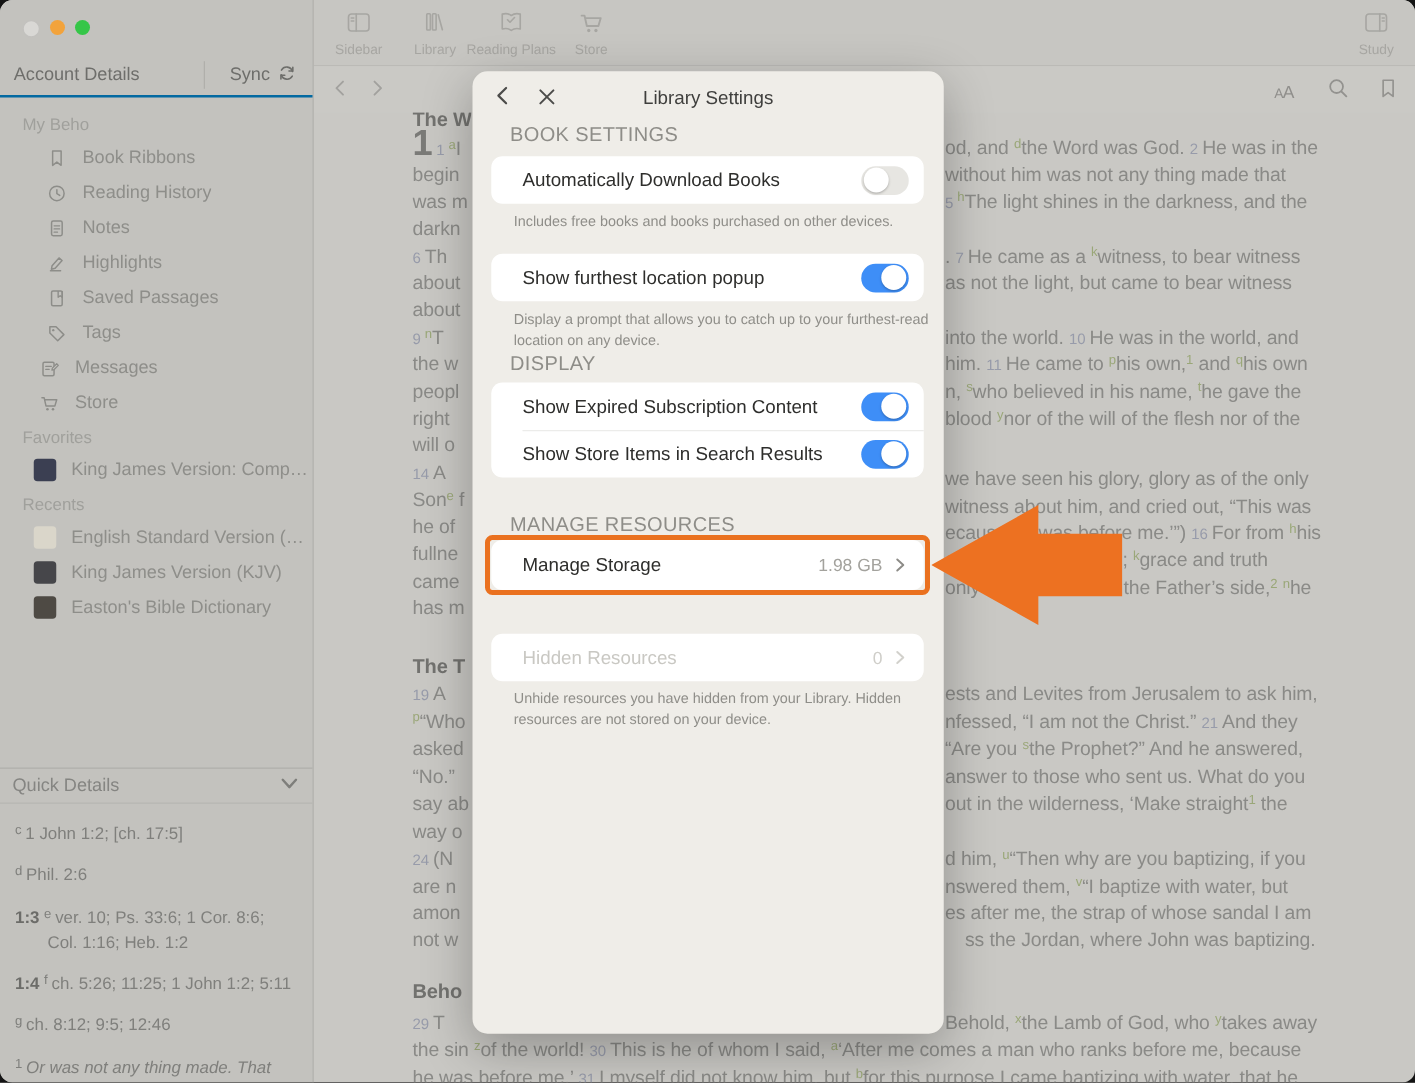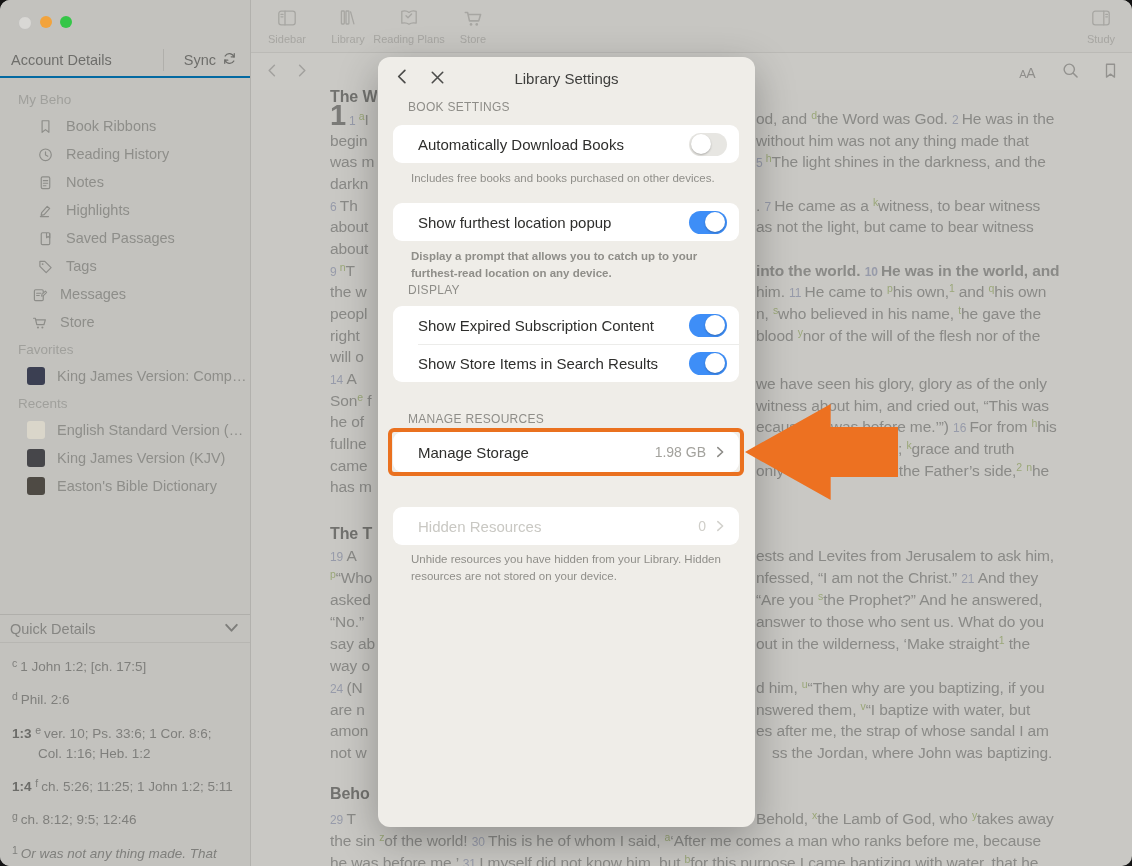--- a/index.html
+++ b/index.html
@@ -54,21 +54,21 @@
   .xr{color:#9aa778;font-size:10.5px;position:relative;top:-5px;}
   .chnum{font-size:29px;font-weight:bold;color:#7b7b78;line-height:22px;margin-right:3px;}
 
   
   .modal{position:absolute;left:378px;top:57px;width:377px;height:770px;background:#efede8;border-radius:12px;box-shadow:0 12px 40px rgba(0,0,0,.28);z-index:5;}
   .m-btn{position:absolute;top:10px;background:none;border:none;color:#4c4c4a;padding:0;cursor:pointer;}
   .m-btn svg{width:19px;height:19px;}
   .m-back{left:15px;}
   .m-close{left:50px;top:11px;}
   .m-title{position:absolute;top:13px;left:0;width:100%;text-align:center;font-size:15px;color:#3f3f3d;}
-  .m-sec{position:absolute;left:30px;font-size:12px;color:#8e8d88;letter-spacing:.3px;}
+  .m-sec{position:absolute;left:30px;font-size:16px;color:#8e8d88;letter-spacing:.3px;}
   .card{position:absolute;left:15px;width:346px;background:#fff;border-radius:9px;}
   .crow{position:relative;height:38px;display:flex;align-items:center;padding:0 12px 0 25px;}
   .row-label{font-size:15px;color:#2e2e2c;}
   .crow .sp{flex:1;}
   .cap{position:absolute;left:33px;font-size:11.5px;color:#8f8e89;line-height:1.5;}
   .toggle{width:38px;height:23px;border-radius:12px;background:#e7e6e2;position:relative;flex:0 0 38px;}
   .toggle .knob{position:absolute;top:1.5px;left:2px;width:20px;height:20px;border-radius:50%;background:#fff;box-shadow:0 1px 2px rgba(0,0,0,.25);transition:left .1s;}
   .toggle.on{background:#3e8ef7;}
   .toggle.on .knob{left:16px;}
   .rdiv{position:absolute;left:25px;right:0;top:38px;height:1px;background:#ececea;}
@@ -120,21 +120,21 @@
       <div class="frag" style="left: 330px; top: 700px; width: 47px; overflow: hidden;"><span>are n</span></div>
       <div class="frag" style="left: 330px; top: 721px; width: 47px; overflow: hidden;"><span>amon</span></div>
       <div class="frag" style="left: 330px; top: 743px; width: 47px; overflow: hidden;"><span>not w</span></div>
       <div class="frag fbold" style="left: 330px; top: 784px; width: 47px; overflow: hidden;"><span>Beho</span></div>
       <div class="frag" style="left: 330px; top: 809px; width: 47px; overflow: hidden;"><span class="vs">29 </span><span>T</span></div>
       <div class="frag" style="left: 756px; top: 109px;"><span>od, and </span><span class="xr">d</span><span>the Word was God. </span><span class="vs">2 </span><span>He was in the</span></div>
       <div class="frag" style="left: 756px; top: 131px;"><span>without him was not any thing made that</span></div>
       <div class="frag" style="left: 756px; top: 152px;"><span class="vs">5 </span><span class="xr">h</span><span>The light shines in the darkness, and the</span></div>
       <div class="frag" style="left: 756px; top: 196px;"><span>. </span><span class="vs">7 </span><span>He came as a </span><span class="xr">k</span><span>witness, to bear witness</span></div>
       <div class="frag" style="left: 756px; top: 217px;"><span>as not the light, but came to bear witness</span></div>
-      <div class="frag" style="left: 756px; top: 261px; font-weight: bold;"><span>into the world. </span><span class="vs">10 </span><span>He was in the world, and</span></div>
+      <div class="frag" style="left: 756px; top: 261px;"><span>into the world. </span><span class="vs">10 </span><span>He was in the world, and</span></div>
       <div class="frag" style="left: 756px; top: 282px;"><span>him. </span><span class="vs">11 </span><span>He came to </span><span class="xr">p</span><span>his own,</span><span class="xr">1</span><span> and </span><span class="xr">q</span><span>his own</span></div>
       <div class="frag" style="left: 756px; top: 304px;"><span>n, </span><span class="xr">s</span><span>who believed in his name, </span><span class="xr">t</span><span>he gave the</span></div>
       <div class="frag" style="left: 756px; top: 374px;"><span>we have seen his glory, glory as of the only</span></div>
       <div class="frag" style="left: 756px; top: 326px;"><span>blood </span><span class="xr">y</span><span>nor of the will of the flesh nor of the</span></div>
       <div class="frag" style="left: 756px; top: 396px;"><span>witness about him, and cried out, “This was</span></div>
       <div class="frag" style="left: 756px; top: 417px;"><span>ecause he was before me.’”) </span><span class="vs">16 </span><span>For from </span><span class="xr">h</span><span>his</span></div>
       <div class="frag" style="left: 756px; top: 439px;"><span>given through Moses; </span><span class="xr">k</span><span>grace and truth</span></div>
       <div class="frag" style="left: 756px; top: 461px;"><span>only God, </span><span class="xr">m</span><span>who is at the Father’s side,</span><span class="xr">2</span><span> </span><span class="xr">n</span><span>he</span></div>
       <div class="frag" style="left: 756px; top: 546px;"><span>ests and Levites from Jerusalem to ask him,</span></div>
       <div class="frag" style="left: 756px; top: 568px;"><span>nfessed, “I am not the Christ.” </span><span class="vs">21 </span><span>And they</span></div>
@@ -369,21 +369,21 @@
 
     <div class="card" style="top:146px;">
       <div class="crow">
         <span class="row-label">Show furthest location popup</span>
         <span class="sp"></span>
         <span class="toggle on">
             <span class="knob"></span>
           </span>
       </div>
     </div>
-    <div class="cap" style="top:191px;width:336px;font-weight:bold;">Display a prompt that allows you to catch up to your furthest-read location on any device.</div>
+    <div class="cap" style="top:191px;width:336px;">Display a prompt that allows you to catch up to your furthest-read location on any device.</div>
 
     <div class="m-sec" style="top:226px;">DISPLAY</div>
     <div class="card" style="top:249px;">
       <div class="crow">
         <span class="row-label">Show Expired Subscription Content</span>
         <span class="sp"></span>
         <span class="toggle on">
             <span class="knob"></span>
           </span>
         <span class="rdiv"></span>

